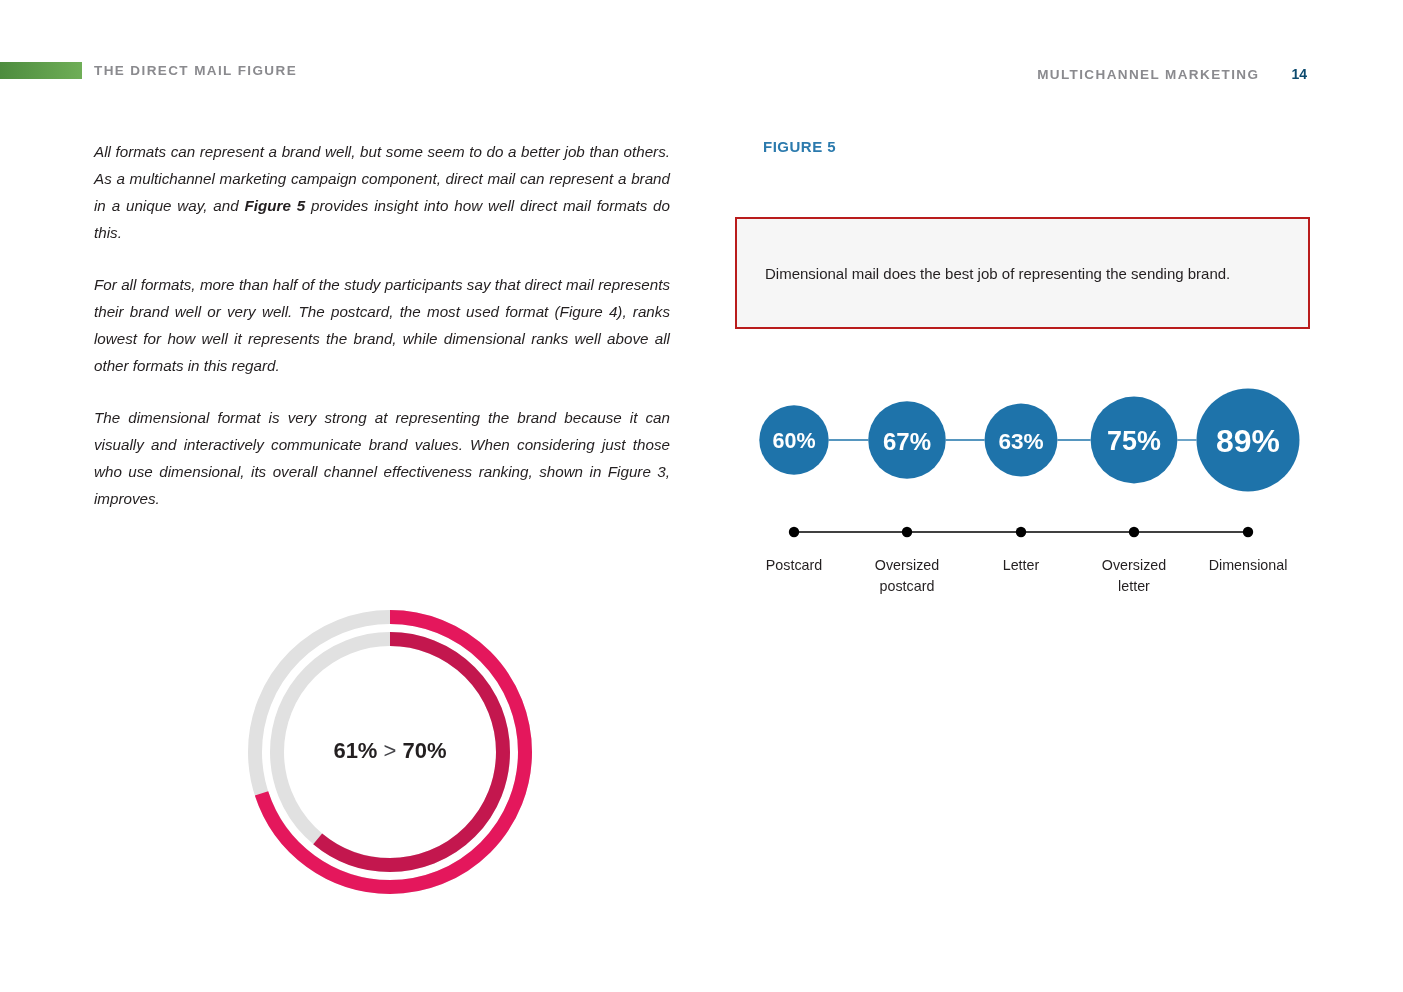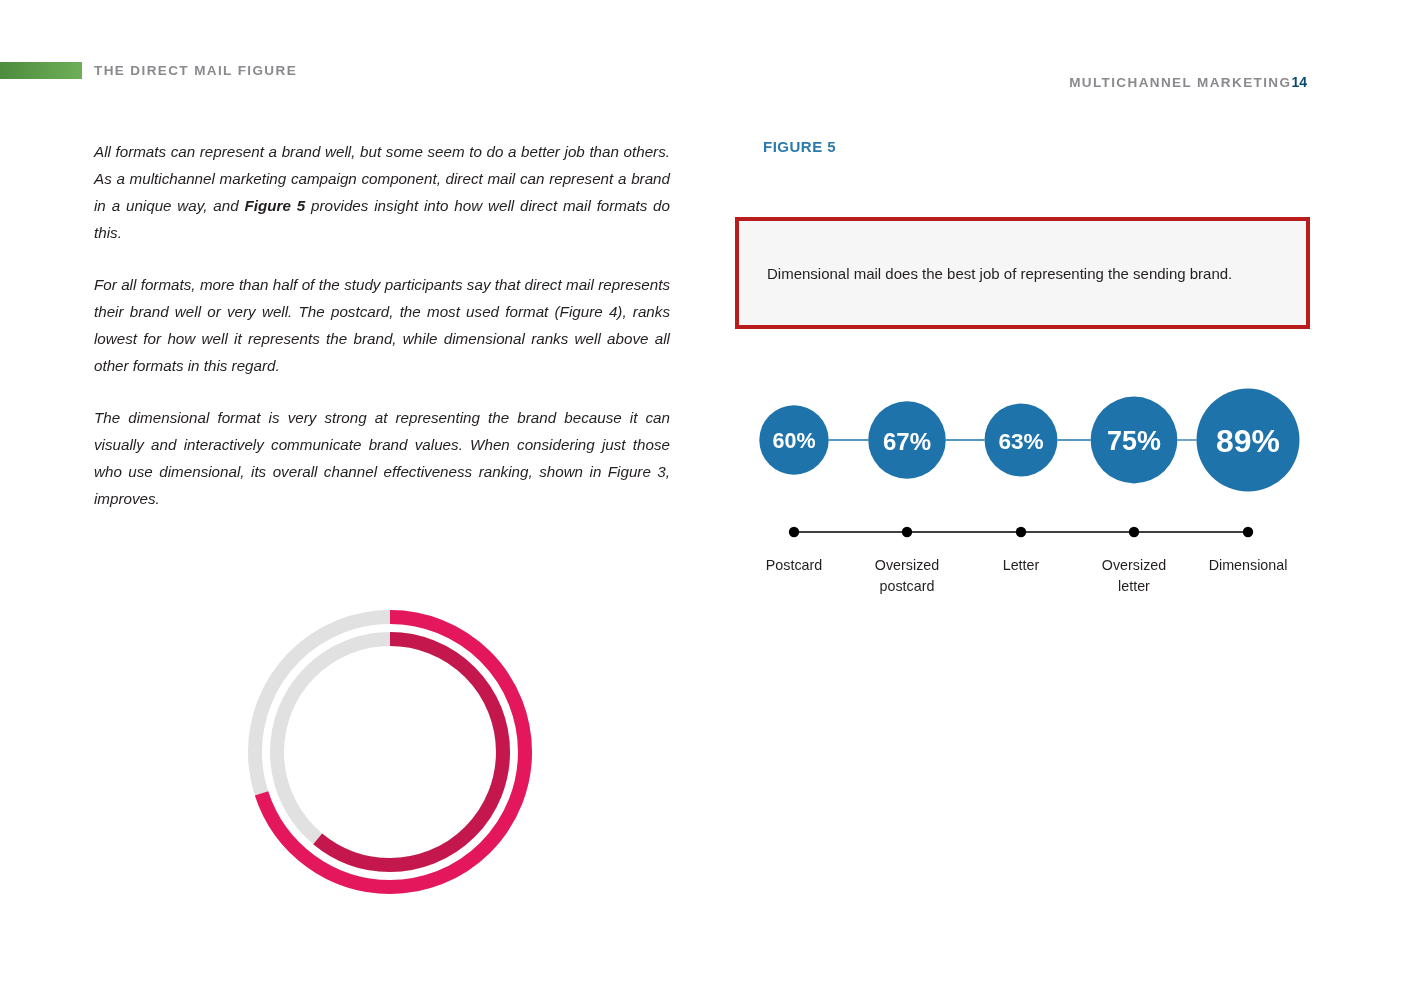--- a/index.html
+++ b/index.html
@@ -38,29 +38,29 @@
     top: 0px;
     font-size: 13.5px;
     font-weight: bold;
     letter-spacing: 1.4px;
     color: #8a8a8e;
     line-height: 17px;
   }
   .header-right {
     position: absolute;
     right: 96px;
-    top: 12px;
+    top: 4px;
     font-size: 13.5px;
     font-weight: bold;
     letter-spacing: 1.4px;
     color: #8a8a8e;
     line-height: 17px;
     display: flex;
     align-items: flex-end;
-    gap: 0;
+    gap: 32px;
   }
   .page-num {
     color: #0c4a6e;
     font-size: 14px;
     letter-spacing: 0;
   }
 
   
   .col-left {
     position: absolute;
@@ -139,21 +139,21 @@
     margin: 0;
     letter-spacing: -0.1px;
   }
   .callout-box {
     position: absolute;
     left: 735px;
     top: 217px;
     width: 575px;
     height: 112px;
     background: #f6f6f6;
-    border: 4px solid #b91c1c;
+    border: 2px solid #b91c1c;
     box-sizing: border-box;
   }
   .callout-box span {
     position: absolute;
     left: 28px;
     top: 50%;
     transform: translateY(-50%);
     font-size: 15px;
     color: #231f20;
   }
@@ -207,20 +207,25 @@
 
     <circle cx="150" cy="150" r="135" fill="none" stroke="#e1e1e1" stroke-width="14"></circle>
 
     <circle cx="150" cy="150" r="113" fill="none" stroke="#e1e1e1" stroke-width="14"></circle>
 
     <circle id="donut-outer-arc" cx="150" cy="150" r="135" fill="none" stroke="#e4175c" stroke-width="14" transform="rotate(-90 150 150)" stroke-dasharray="848.23" stroke-dashoffset="254.47"></circle>
 
     <circle id="donut-inner-arc" cx="150" cy="150" r="113" fill="none" stroke="#c3174e" stroke-width="14" transform="rotate(-90 150 150)" stroke-dasharray="710.00" stroke-dashoffset="276.90"></circle>
   </svg>
   <div class="donut-center">
+    <div class="donut-head">
+      <span class="n">61%</span>
+      <span class="gt">&gt;</span>
+      <span class="n">70%</span>
+    </div>
   </div>
 </div>
 
 <div class="col-right">
   <p class="fig-label">FIGURE 5</p>
 </div>
 
 <div class="callout-box">
   <span>Dimensional mail does the best job of representing the sending brand.</span>
 </div>

